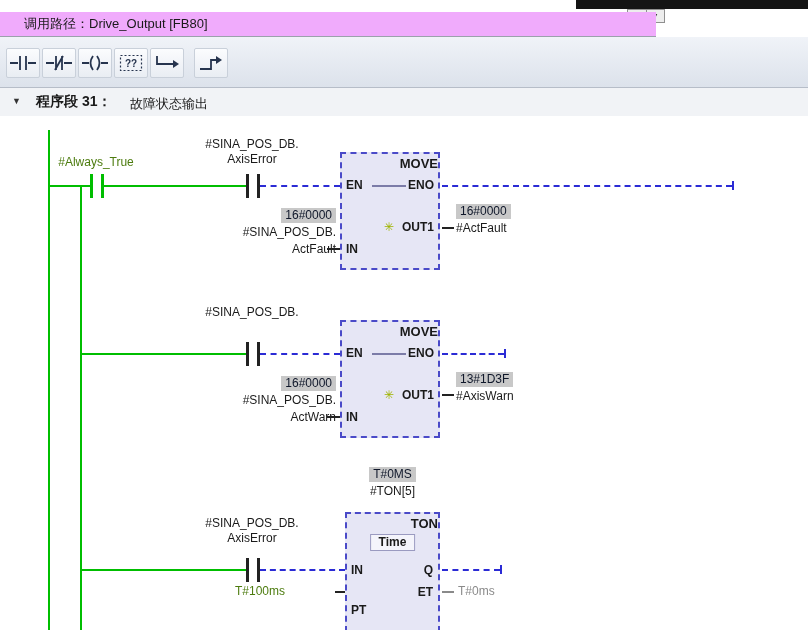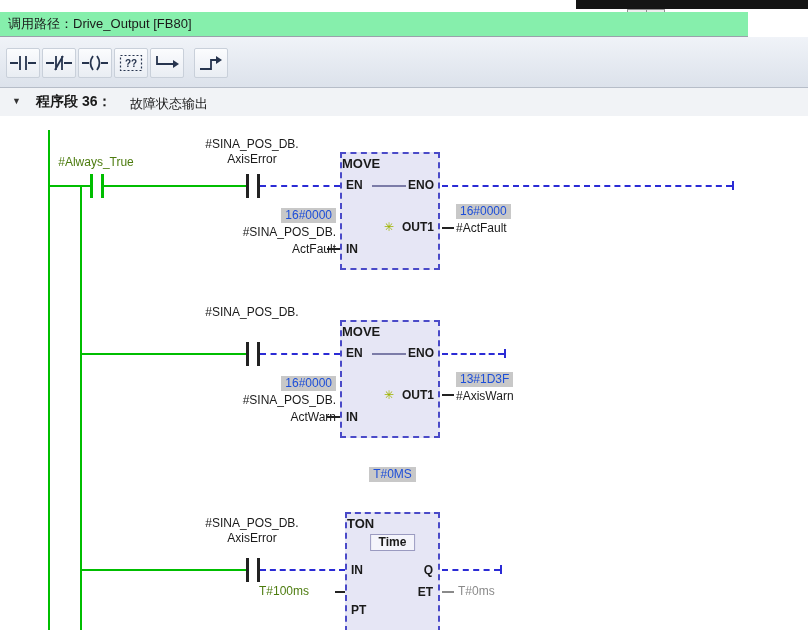--- a/index.html
+++ b/index.html
@@ -9,37 +9,37 @@
 .hg{position:absolute;height:2px;background:var(--grn);}
 .vg{position:absolute;width:2px;background:var(--grn);}
 .hb{position:absolute;height:0;border-top:2px dashed var(--blu);}
 .vtick{position:absolute;width:2px;height:9px;background:var(--blu);}
 .hk{position:absolute;height:2px;background:#222;}
 .hgr{position:absolute;height:2px;background:#8a8a8a;}
 .bar{position:absolute;width:3px;height:24px;}
 .bar.g{background:var(--grn);}
 .bar.k{background:#222;}
 .fbox{position:absolute;background:#E6E6F5;border:2px dashed #4A4AC8;}
-.ttl{position:absolute;top:2px;left:0;right:0;text-align:left;font-weight:bold;font-size:13px;}
+.ttl{position:absolute;top:2px;left:0;right:0;text-align:right;font-weight:bold;font-size:13px;}
 .pin{position:absolute;font-weight:bold;font-size:12px;line-height:14px;}
 .spark{position:absolute;font-size:12px;line-height:14px;color:#9FB400;}
 .oplbl{position:absolute;font-size:12px;line-height:15px;color:var(--ink);}
 .oplbl.c{text-align:center;}
-.oplbl.r{text-align:center;}
+.oplbl.r{text-align:left;}
 .stack{position:absolute;font-size:12px;color:var(--ink);}
 .stack .row{height:17px;line-height:17px;}
-.badge{display:inline-block;background:#C8C8C8;color:#1d4ed8;font-size:12px;line-height:15px;padding:0 4px;}
+.badge{display:inline-block;background:#C8C8C8;color:#0f172a;font-size:12px;line-height:15px;padding:0 4px;}
 .blue{color:#4d7c0f;}
 .grayt{color:#8a8a8a;}
 .band{position:absolute;left:50%;transform:translateX(-50%);top:20px;padding:0 8px;border:1px solid #9A9AC0;background:#F4F4FB;font-weight:bold;font-size:12px;line-height:15px;}
 .titlebar{position:absolute;left:576px;top:0;width:232px;height:9px;background:#141414;}
 .spinner{position:absolute;left:627px;top:9px;width:38px;height:14px;background:#EDEDED;border:1px solid #8f8f8f;display:flex;}
 .spinner span{flex:1;font-size:7px;line-height:12px;text-align:center;color:#333;}
 .spinner span:first-child{border-right:1px solid #8f8f8f;}
-.callpath{position:absolute;left:0;top:12px;width:748px;height:25px;background:#86efac;border-bottom:1px solid #9aa1ab;font-size:13px;line-height:24px;padding-left:8px;}
+.callpath{position:absolute;left:0;top:12px;width:656px;height:25px;background:#f0abfc;border-bottom:1px solid #9aa1ab;font-size:13px;line-height:24px;padding-left:24px;}
 .toolbar{position:absolute;left:0;top:37px;width:808px;height:51px;background:linear-gradient(#F0F3F8,#DCE2EB);border-bottom:1px solid #b6bdc8;}
 .tbtn{position:absolute;top:11px;width:34px;height:30px;border:1px solid #c9d0da;border-radius:2px;background:linear-gradient(#fbfcfe,#e9edf3);display:flex;align-items:center;justify-content:center;}
 .tbtn svg{stroke:#26344E;fill:none;stroke-width:1.8;}
 .nethdr{position:absolute;left:0;top:88px;width:808px;height:28px;background:#F1F3F6;}
 .tri{position:absolute;left:12px;top:8px;font-size:9px;color:#333;}
 .netno{position:absolute;left:36px;top:5px;font-size:14px;font-weight:bold;}
 .nettitle{position:absolute;left:130px;top:7px;font-size:13px;}
 .canvas{position:absolute;left:0;top:116px;width:808px;height:514px;background:#fff;}
 </style>
 </head>
@@ -86,21 +86,21 @@
   <div class="tbtn" style="left:194px">
     <svg width="28" height="18" viewBox="0 0 28 18">
       <path d="M3 15 H14 V6 H19"></path>
       <polygon points="19,2 25,6 19,10" fill="#26344E" stroke="none"></polygon>
     </svg>
   </div>
 </div>
 
 <div class="nethdr">
   <span class="tri">▼</span>
-  <span class="netno">程序段 36：</span>
+  <span class="netno">程序段 31：</span>
   <span class="nettitle">故障状态输出</span>
 </div>
 
 <div class="canvas"></div>
 
 <div class="vg" style="left:48px;top:130px;height:500px"></div>
 <div class="vg" style="left:80px;top:185px;height:445px"></div>
 
 <div class="hg" style="left:48px;top:185px;width:42px"></div>
 <div class="oplbl c blue" style="left:34px;top:155px;width:124px">#Always_True</div>
@@ -169,20 +169,21 @@
 <div class="hk" style="left:327px;top:416px;width:13px"></div>
 
 <div class="hk" style="left:442px;top:394px;width:12px"></div>
 <div class="stack" style="left:456px;top:371px;width:110px">
   <div class="row"><span class="badge">13#1D3F</span></div>
   <div class="row">#AxisWarn</div>
 </div>
 
 <div class="stack" style="left:330px;top:466px;width:125px;text-align:center">
   <div class="row"><span class="badge">T#0MS</span></div>
+  <div class="row">#TON[5]</div>
 </div>
 
 <div class="hg" style="left:82px;top:569px;width:164px"></div>
 <div class="oplbl c" style="left:182px;top:516px;width:140px">
   <div>#SINA_POS_DB.</div>
   <div>AxisError</div>
 </div>
 <div class="bar k" style="left:246px;top:558px"></div>
 <div class="bar k" style="left:257px;top:558px"></div>
 <div class="hb" style="left:260px;top:569px;width:85px"></div>

